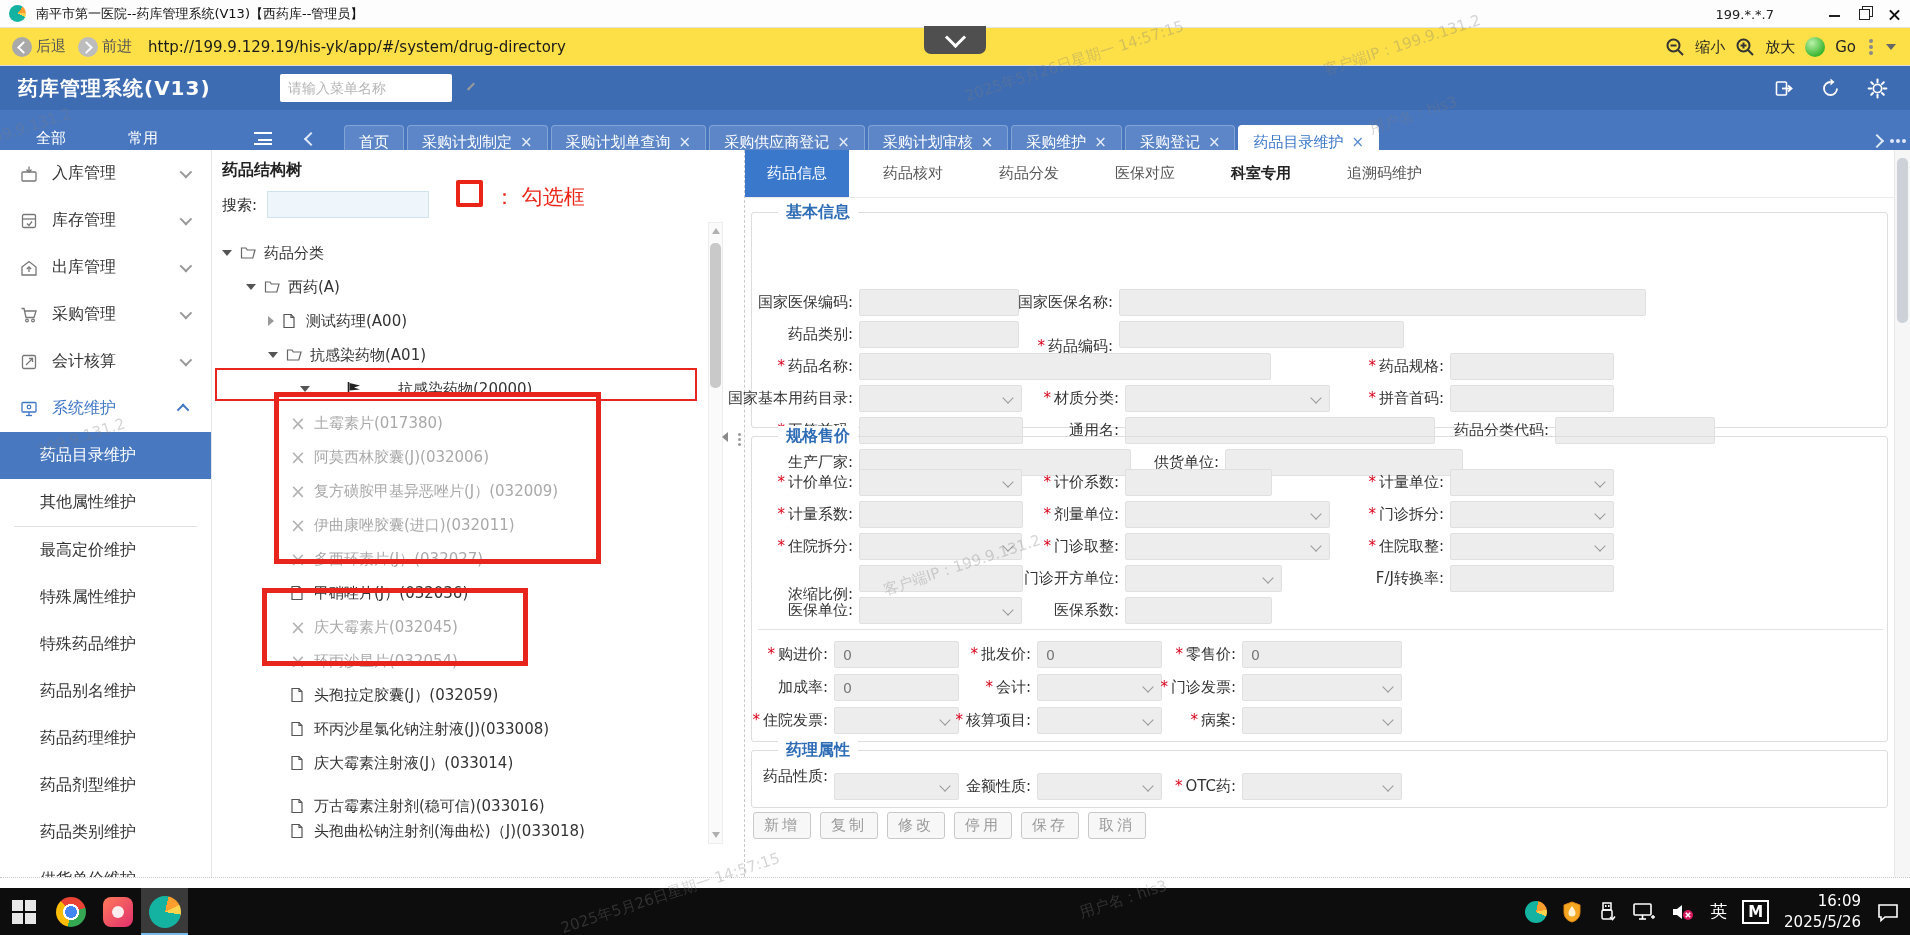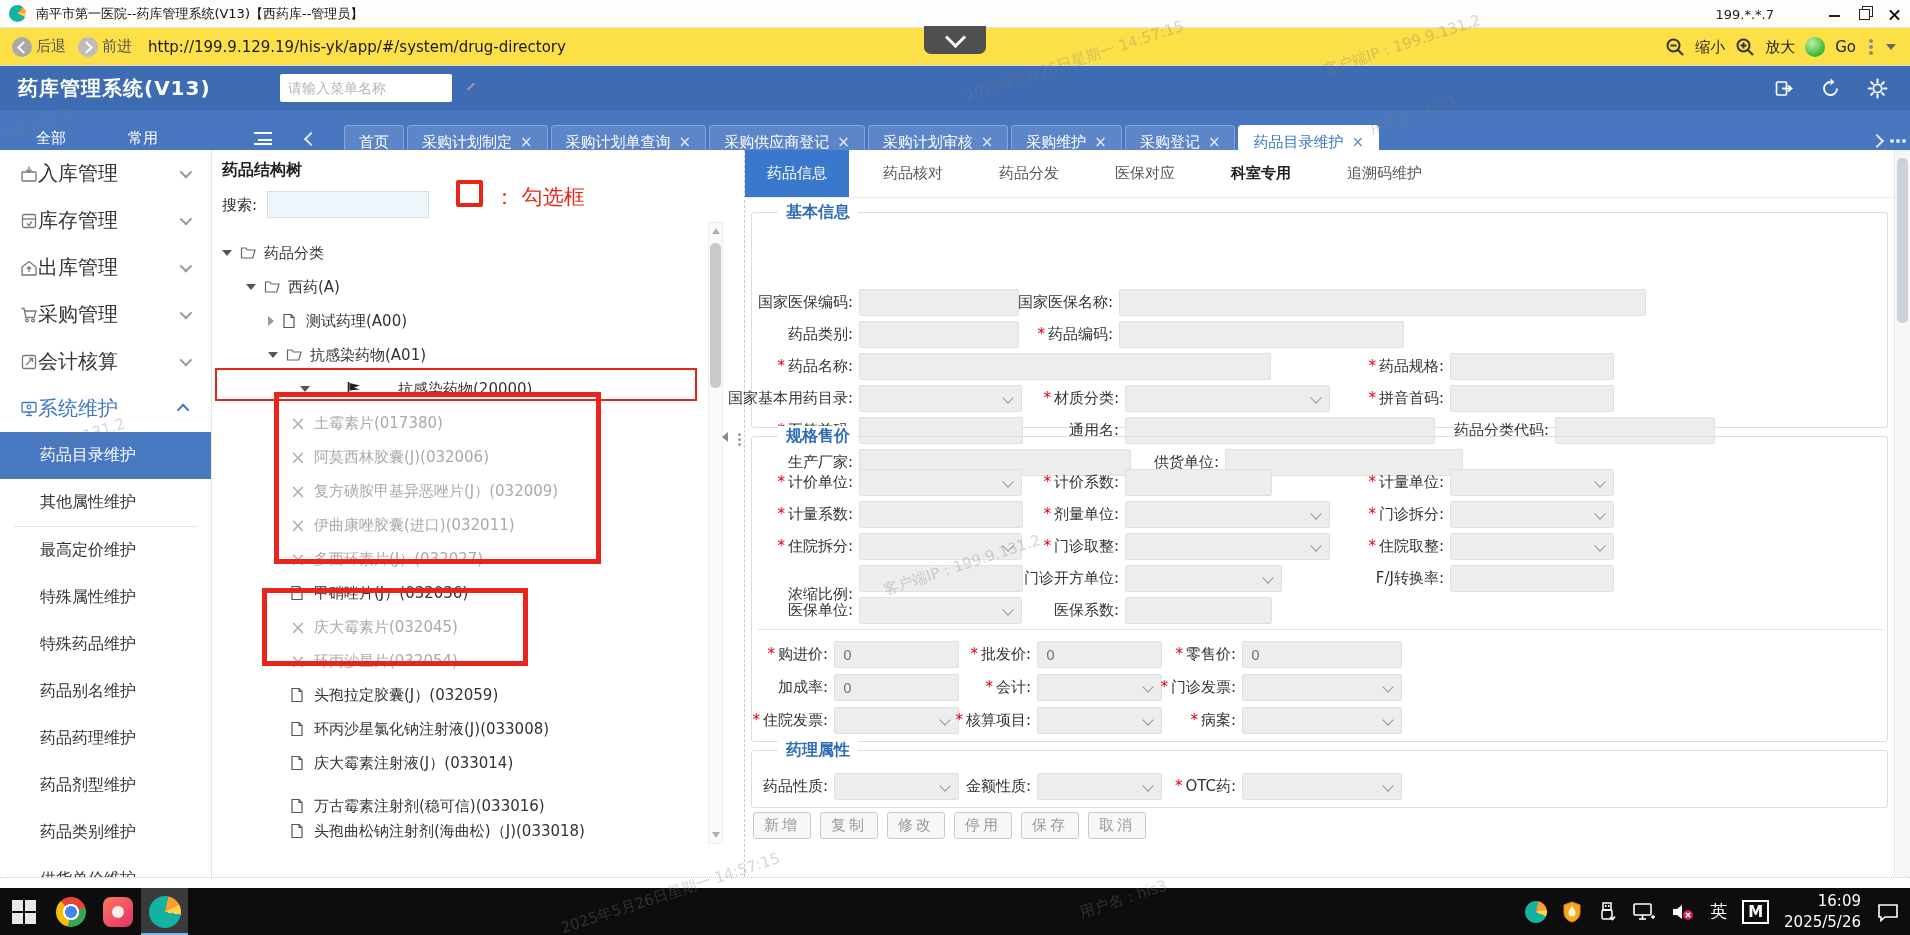--- a/index.html
+++ b/index.html
@@ -63,21 +63,21 @@
   .chevR { width:10px; height:10px; border-right:2.5px solid #dfe9f7; border-top:2.5px solid #dfe9f7; transform:rotate(45deg); cursor:pointer; }
   .stripdots { width:4px; height:4px; border-radius:50%; background:#dfe9f7; box-shadow:6px 0 0 #dfe9f7, -6px 0 0 #dfe9f7; }
 
   
   .content { position:absolute; left:0; top:150px; width:1910px; height:727px; background:#fff; }
 
   
   .sidebar { position:absolute; left:0; top:0; width:212px; height:727px; border-right:1px solid #e6e6e6; overflow:hidden; background:#fff; }
   .sb-group { height:47px; display:flex; align-items:center; cursor:pointer; position:relative; }
   .sb-group .gicon { margin-left:20px; width:18px; height:18px; }
-  .sb-group .glabel { font-size:20px; color:#333; }
+  .sb-group .glabel { margin-left:14px; font-size:16px; color:#333; }
   .sb-group.expanded .glabel { color:#3e76c4; }
   .sb-chev { position:absolute; right:22px; width:9px; height:9px; border-right:2px solid #999; border-bottom:2px solid #999; transform:rotate(45deg) translateY(-2px); }
   .sb-group.expanded .sb-chev { transform:rotate(225deg) translateY(-2px); border-color:#3e76c4; }
   .sb-item { height:47px; display:flex; align-items:center; padding-left:40px; font-size:16px; color:#333; cursor:pointer; }
   .sb-item.selected { background:#4878c0; color:#fff; }
   .sb-div { height:1px; background:#e2e2e2; margin:0 14px; }
 
   
   .treepanel { position:absolute; left:212px; top:0; width:533px; height:727px; background:#fff; }
   .tree-title { position:absolute; left:10px; top:10px; font-size:16px; font-weight:bold; color:#222; }
@@ -513,21 +513,21 @@
               <span class="val"></span>
             </div>
             <div class="flabel" style="left: 137px; top: 76px;">国家医保名称:</div>
             <div class="fctl" style="left: 367px; top: 76px; width: 527px;">
               <span class="val"></span>
             </div>
             <div class="flabel" style="left: -123px; top: 108px;">药品类别:</div>
             <div class="fctl" style="left: 107px; top: 108px; width: 160px;">
               <span class="val"></span>
             </div>
-            <div class="flabel" style="left: 137px; top: 108px;"><i>*</i>药品编码:</div>
+            <div class="flabel" style="left: 137px; top: 120px;"><i>*</i>药品编码:</div>
             <div class="fctl" style="left: 367px; top: 108px; width: 285px;">
               <span class="val"></span>
             </div>
             <div class="flabel" style="left: -123px; top: 140px;"><i>*</i>药品名称:</div>
             <div class="fctl" style="left: 107px; top: 140px; width: 412px;">
               <span class="val"></span>
             </div>
             <div class="flabel" style="left: 468px; top: 140px;"><i>*</i>药品规格:</div>
             <div class="fctl" style="left: 698px; top: 140px; width: 164px;">
               <span class="val"></span>
@@ -672,21 +672,21 @@
               <span class="selchev"></span>
             </div>
             <div class="flabel" style="left: 260px; top: 270px;"><i>*</i>病案:</div>
             <div class="fctl sel" style="left: 490px; top: 270px; width: 160px;">
               <span class="val"></span>
               <span class="selchev"></span>
             </div>
           </div>
           <div class="fieldset" style="left: 6px; top: 600px; width: 1137px; height: 58px;">
             <div class="legend">药理属性</div>
-            <div class="flabel" style="left: -148px; top: 22px; text-align: right;">药品性质:</div>
+            <div class="flabel" style="left: -148px; top: 12px; text-align: right;">药品性质:</div>
             <div class="fctl sel" style="left: 82px; top: 22px; width: 125px;">
               <span class="val"></span>
               <span class="selchev"></span>
             </div>
             <div class="flabel" style="left: 55px; top: 22px;">金额性质:</div>
             <div class="fctl sel" style="left: 285px; top: 22px; width: 125px;">
               <span class="val"></span>
               <span class="selchev"></span>
             </div>
             <div class="flabel" style="left: 260px; top: 22px;"><i>*</i>OTC药:</div>

